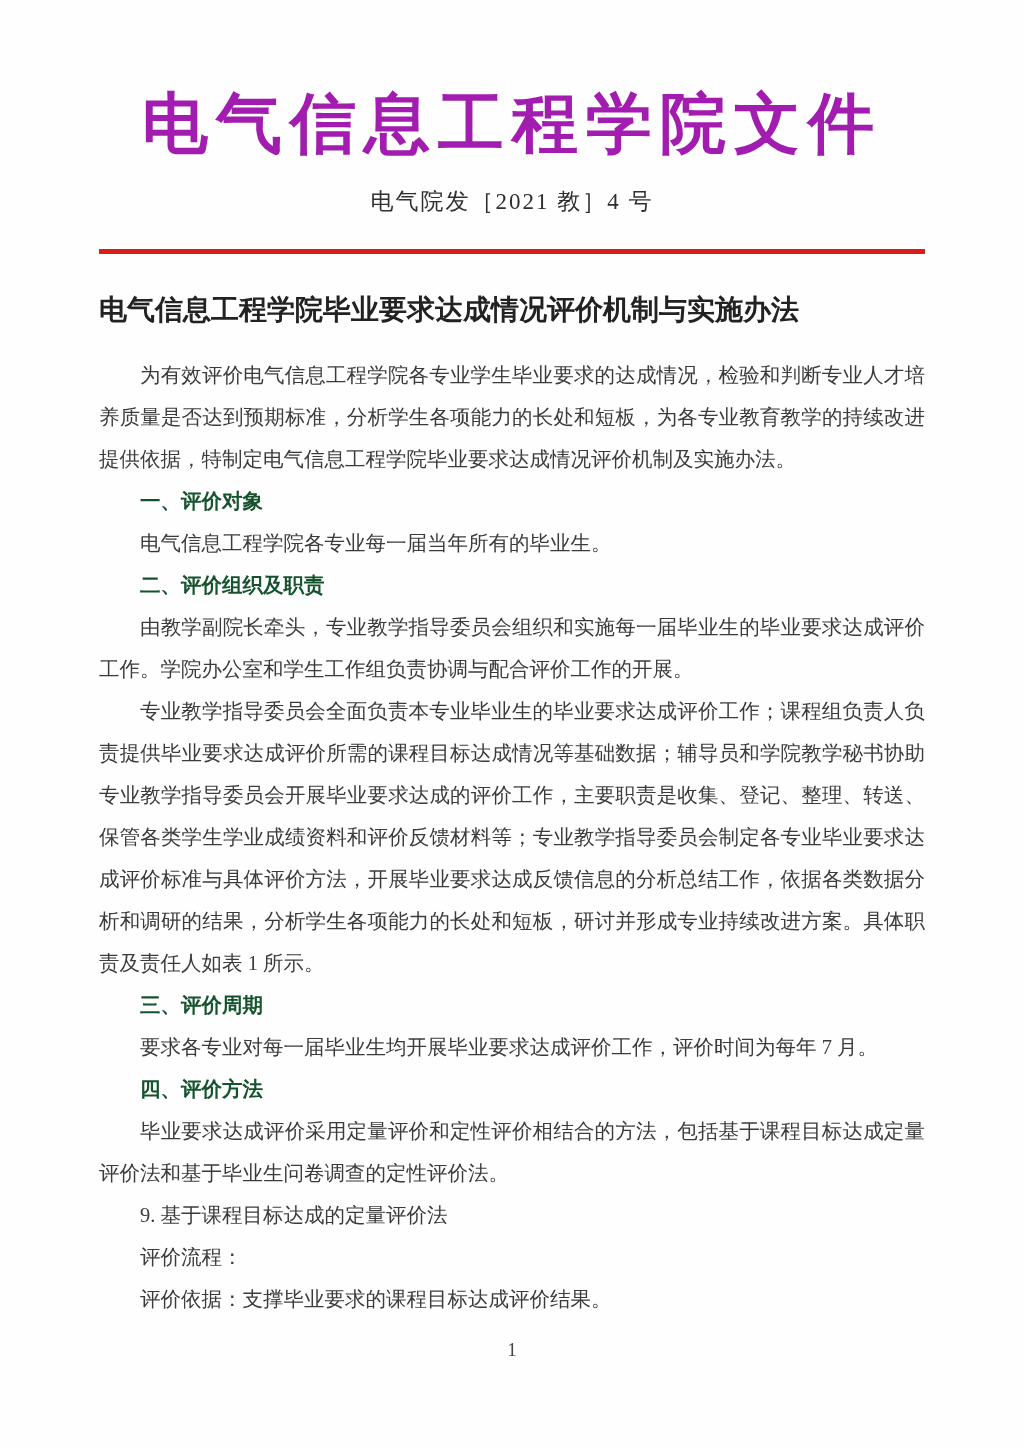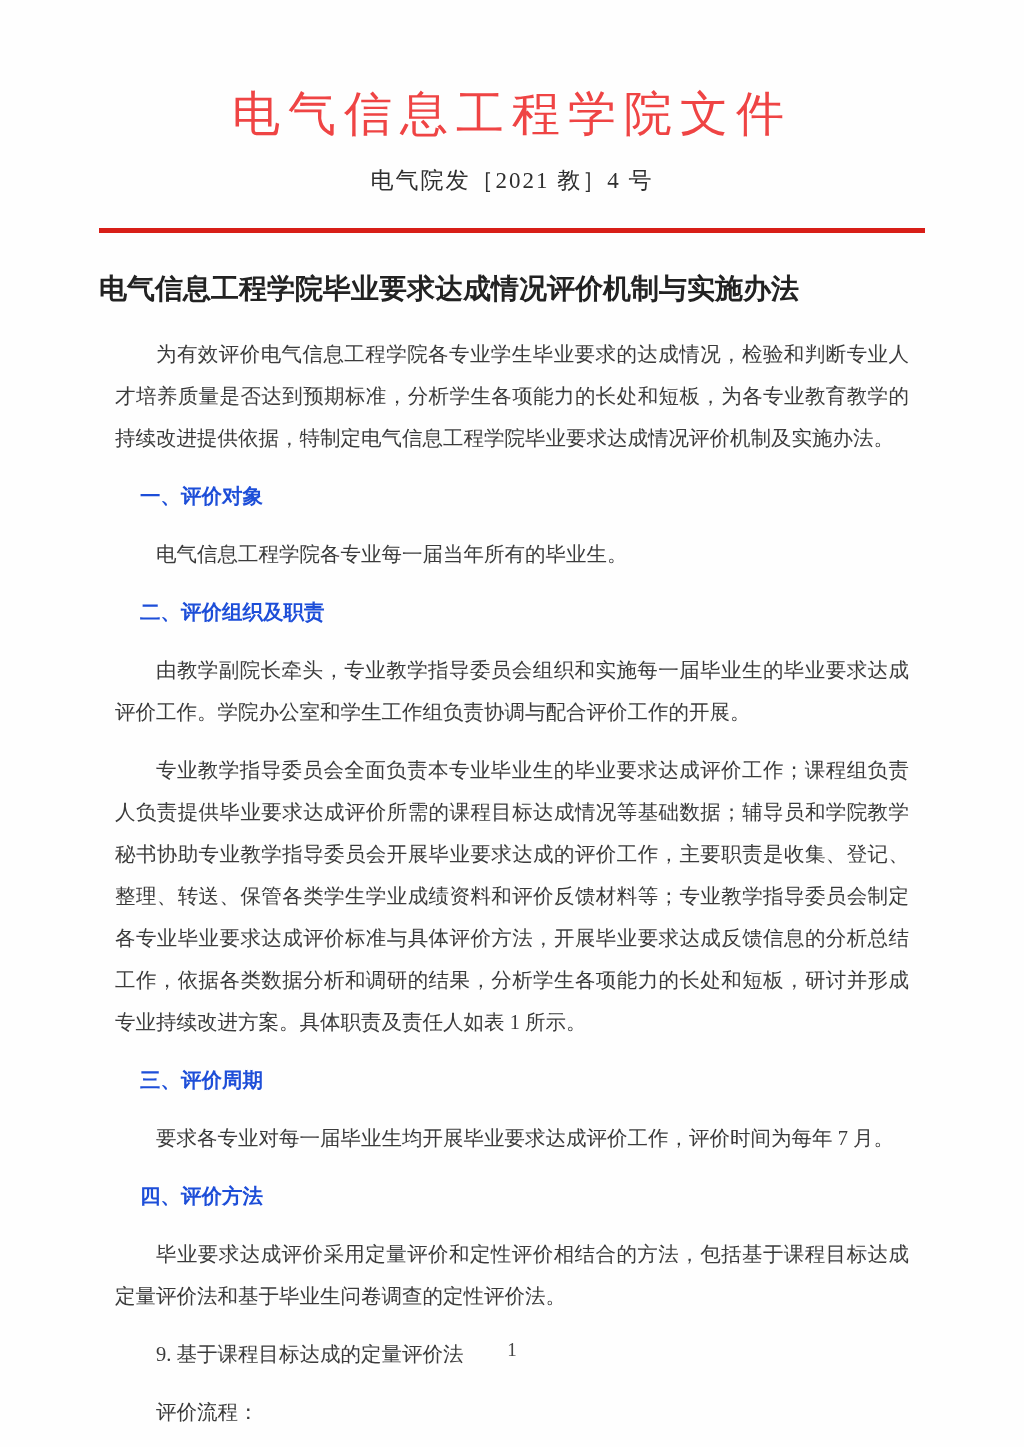--- a/index.html
+++ b/index.html
@@ -16,23 +16,23 @@
     color: #3b3b3b;
     font-family: "Liberation Serif", "DejaVu Serif", serif;
     overflow: hidden;
   }
   
   .letterhead {
     text-align: center;
     padding-top: 86px;
   }
   .org-title {
-    color: #ef4444;
-    font-size: 48px;
-    font-weight: normal;
+    color: #a21caf;
+    font-size: 66px;
+    font-weight: bold;
     letter-spacing: 8px;
     line-height: 1.15;
     white-space: nowrap;
   }
   .doc-number {
     margin-top: 24px;
     font-size: 23px;
     letter-spacing: 2px;
     color: #2f2f2f;
   }
@@ -53,28 +53,28 @@
   }
   .doc-title {
     margin: 0 0 22px 0;
     font-size: 28px;
     font-weight: bold;
     line-height: 44px;
     color: #222;
     white-space: nowrap;
   }
   .para {
-    margin: 16px;
+    margin: 0;
     text-indent: 2em;
   }
   .section-heading {
     margin: 0;
     text-indent: 2em;
     font-weight: bold;
-    color: #1d4ed8;
+    color: #14532d;
     font-family: "Liberation Sans", "DejaVu Sans", sans-serif;
     font-size: 20.5px;
   }
   
   .page-footer {
     position: absolute;
     left: 0;
     right: 0;
     bottom: 86px;
     text-align: center;

